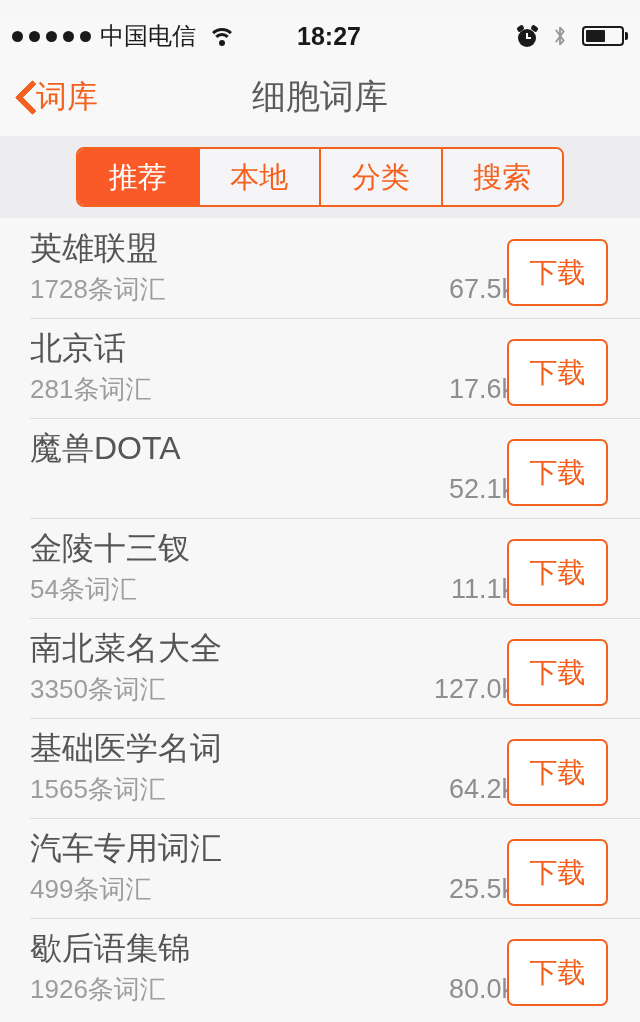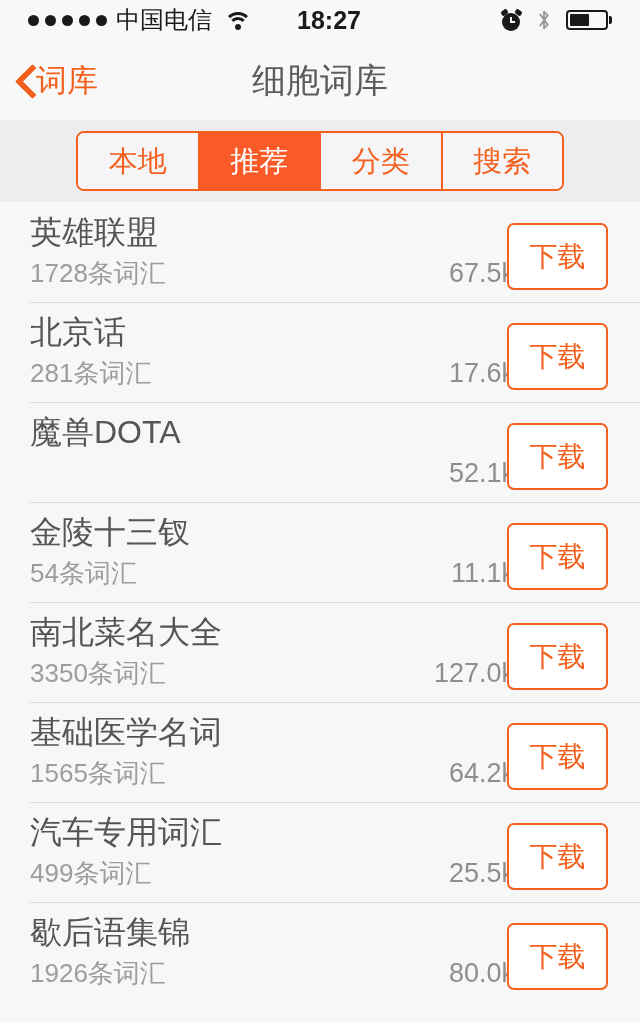--- a/index.html
+++ b/index.html
@@ -22,22 +22,23 @@
     overflow: hidden;
   }
 
   
   .statusbar {
     position: relative;
     height: 40px;
     background: #f8f8f8;
     display: flex;
     align-items: center;
-    padding: 0 28px;
-    box-sizing: border-box;
+    padding: 0 12px;
+    box-sizing: border-box;
+    margin-top: 16px;
   }
   .sb-left {
     display: flex;
     align-items: center;
     gap: 9px;
   }
   .dots {
     display: flex;
     align-items: center;
     gap: 6px;
@@ -364,22 +365,22 @@
   <div class="navbar">
     <div class="back-btn">
       <span class="chevron-left"></span>
       <span class="back-label">词库</span>
     </div>
     <div class="nav-title">细胞词库</div>
   </div>
 
   <div class="segment-wrap">
     <div class="segmented">
+      <div class="segment active">推荐</div>
       <div class="segment">本地</div>
-      <div class="segment active">推荐</div>
       <div class="segment">分类</div>
       <div class="segment">搜索</div>
     </div>
   </div>
 
   <div class="list">
 
     <div class="row">
       <div class="row-inner">
         <div class="row-title">英雄联盟</div>

